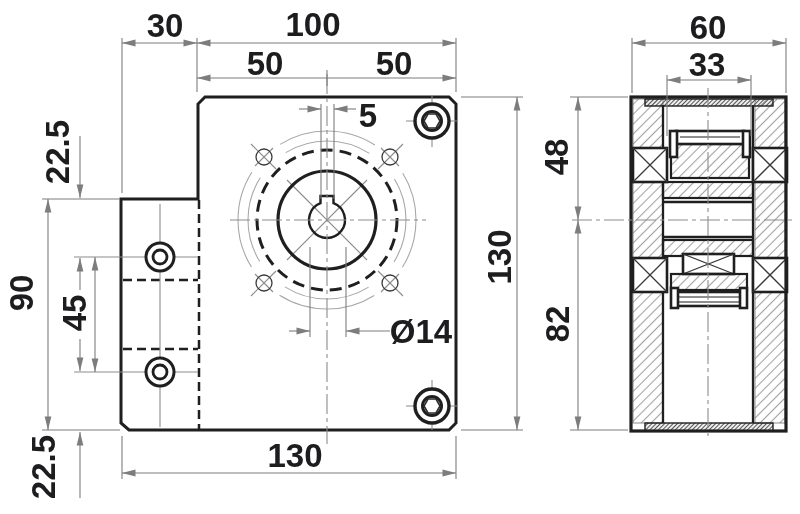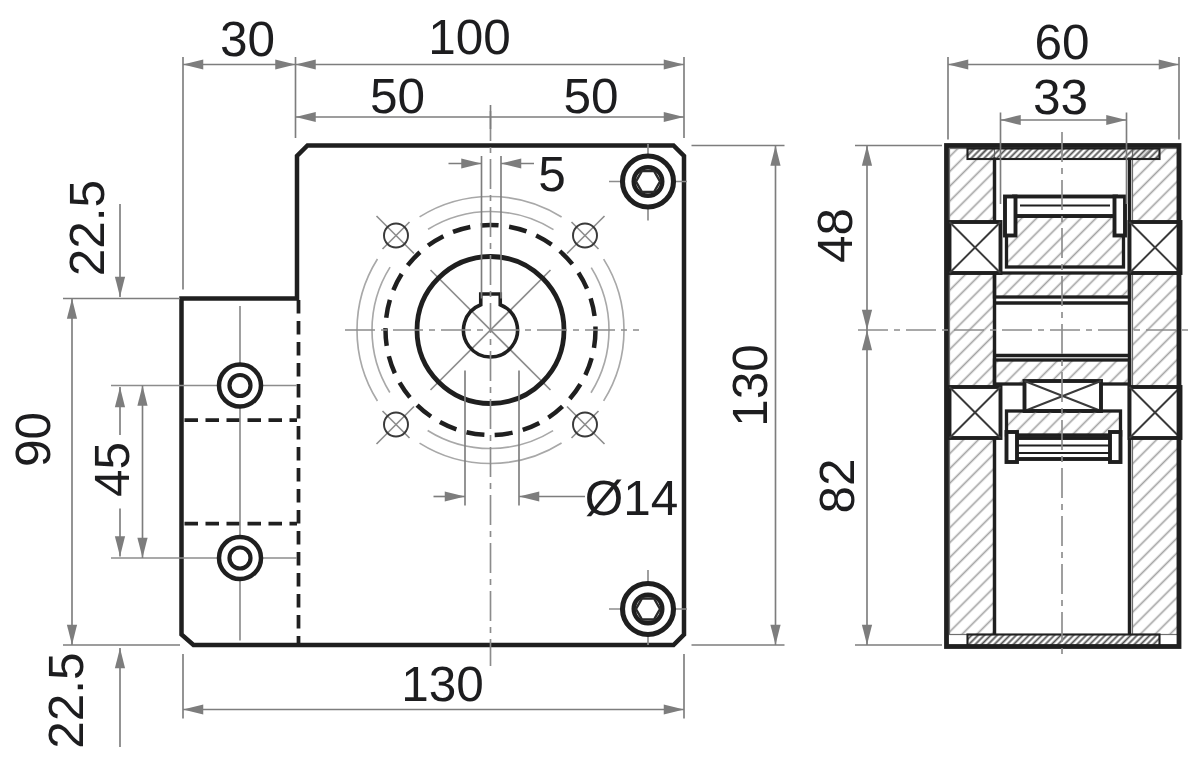--- a/index.html
+++ b/index.html
@@ -1,16 +1,16 @@
 <!DOCTYPE html>
 <html><head>
 <meta charset="utf-8">
 <style>
   html,body { margin:0; padding:0; background:#ffffff; }
-  .canvas { width:800px; height:514px; position:relative; background:#ffffff; overflow:hidden; }
+  .canvas { width:800px; height:514px; position:relative; background:#ffffff; overflow:hidden;font-weight:bold; }
   svg { display:block; }
   
   .ol   { fill:none; stroke:#1f1f1f; stroke-width:3; stroke-linejoin:miter; }
   .ol2  { fill:none; stroke:#1f1f1f; stroke-width:2.3; }
   .olw  { fill:#ffffff; stroke:#1f1f1f; stroke-width:2.6; }
   .hid  { fill:none; stroke:#1f1f1f; stroke-width:2.5; stroke-dasharray:9 5; }
   .thin { fill:none; stroke:#8c8c8c; stroke-width:1.1; }
   .cl   { fill:none; stroke:#8c8c8c; stroke-width:1.1; stroke-dasharray:20 4 4 4; }
   .dim  { fill:none; stroke:#7d7d7d; stroke-width:1.1; }
   .arct { fill:none; stroke:#a8a8a8; stroke-width:1.1; }

